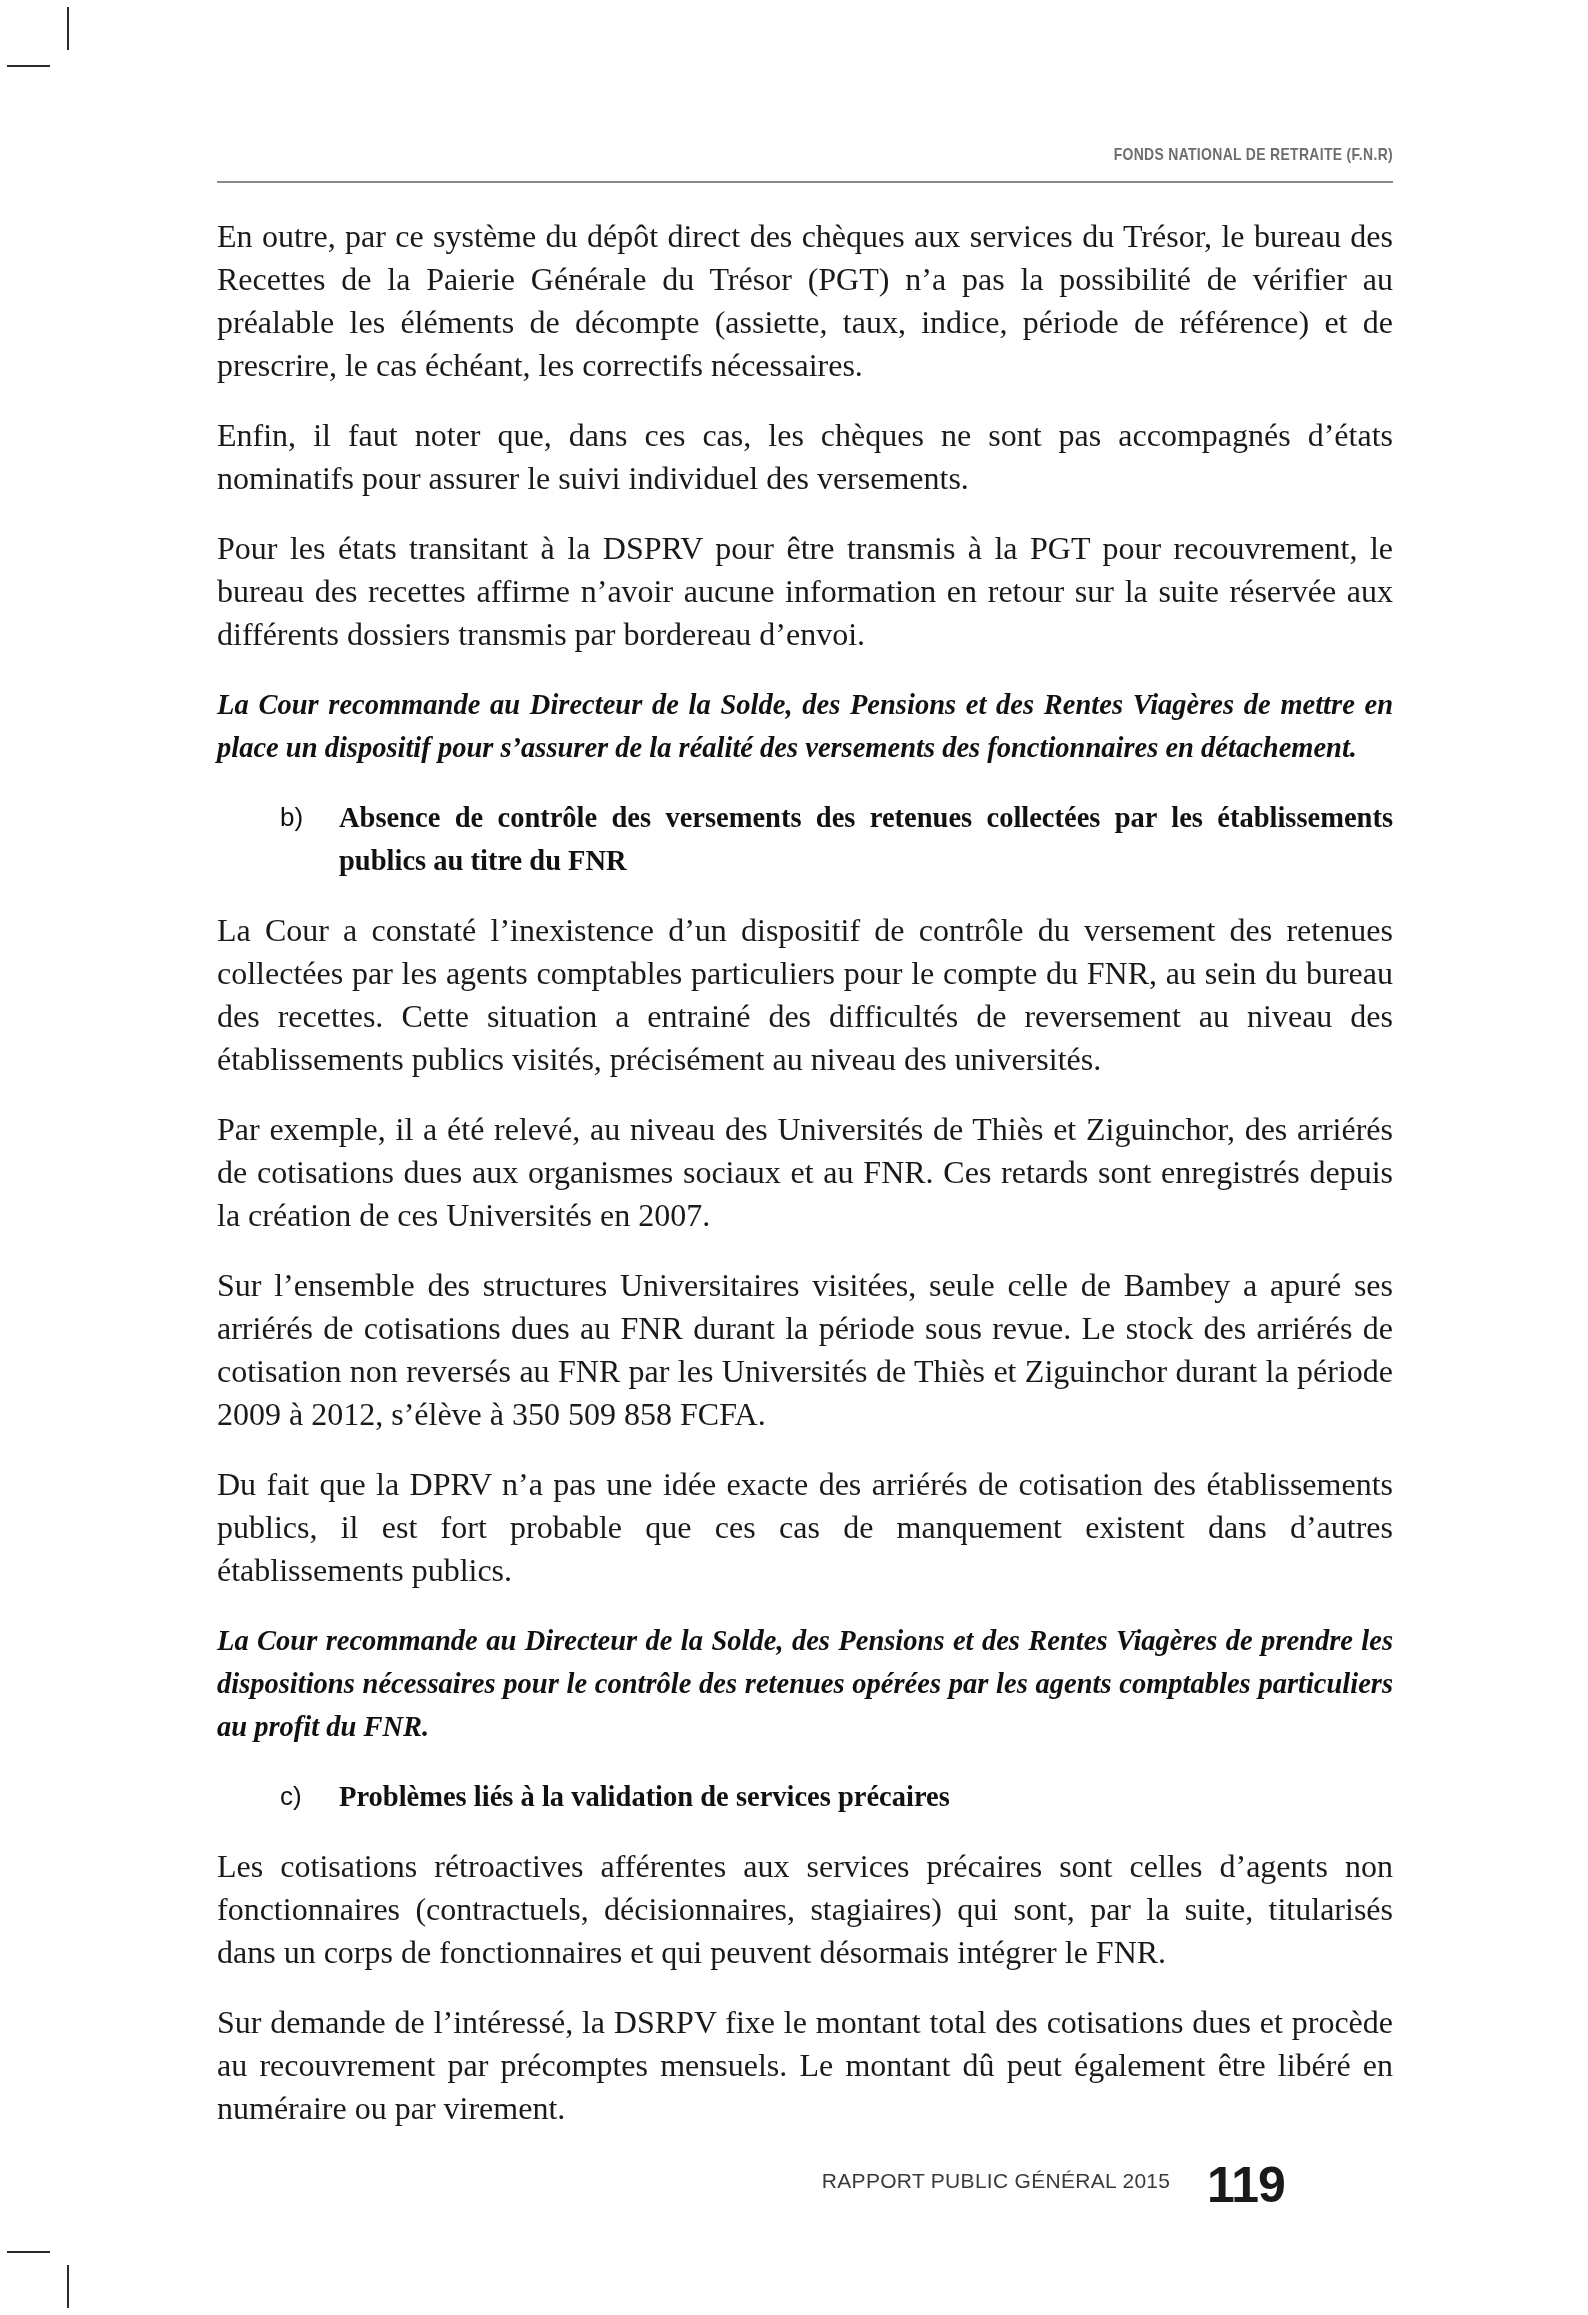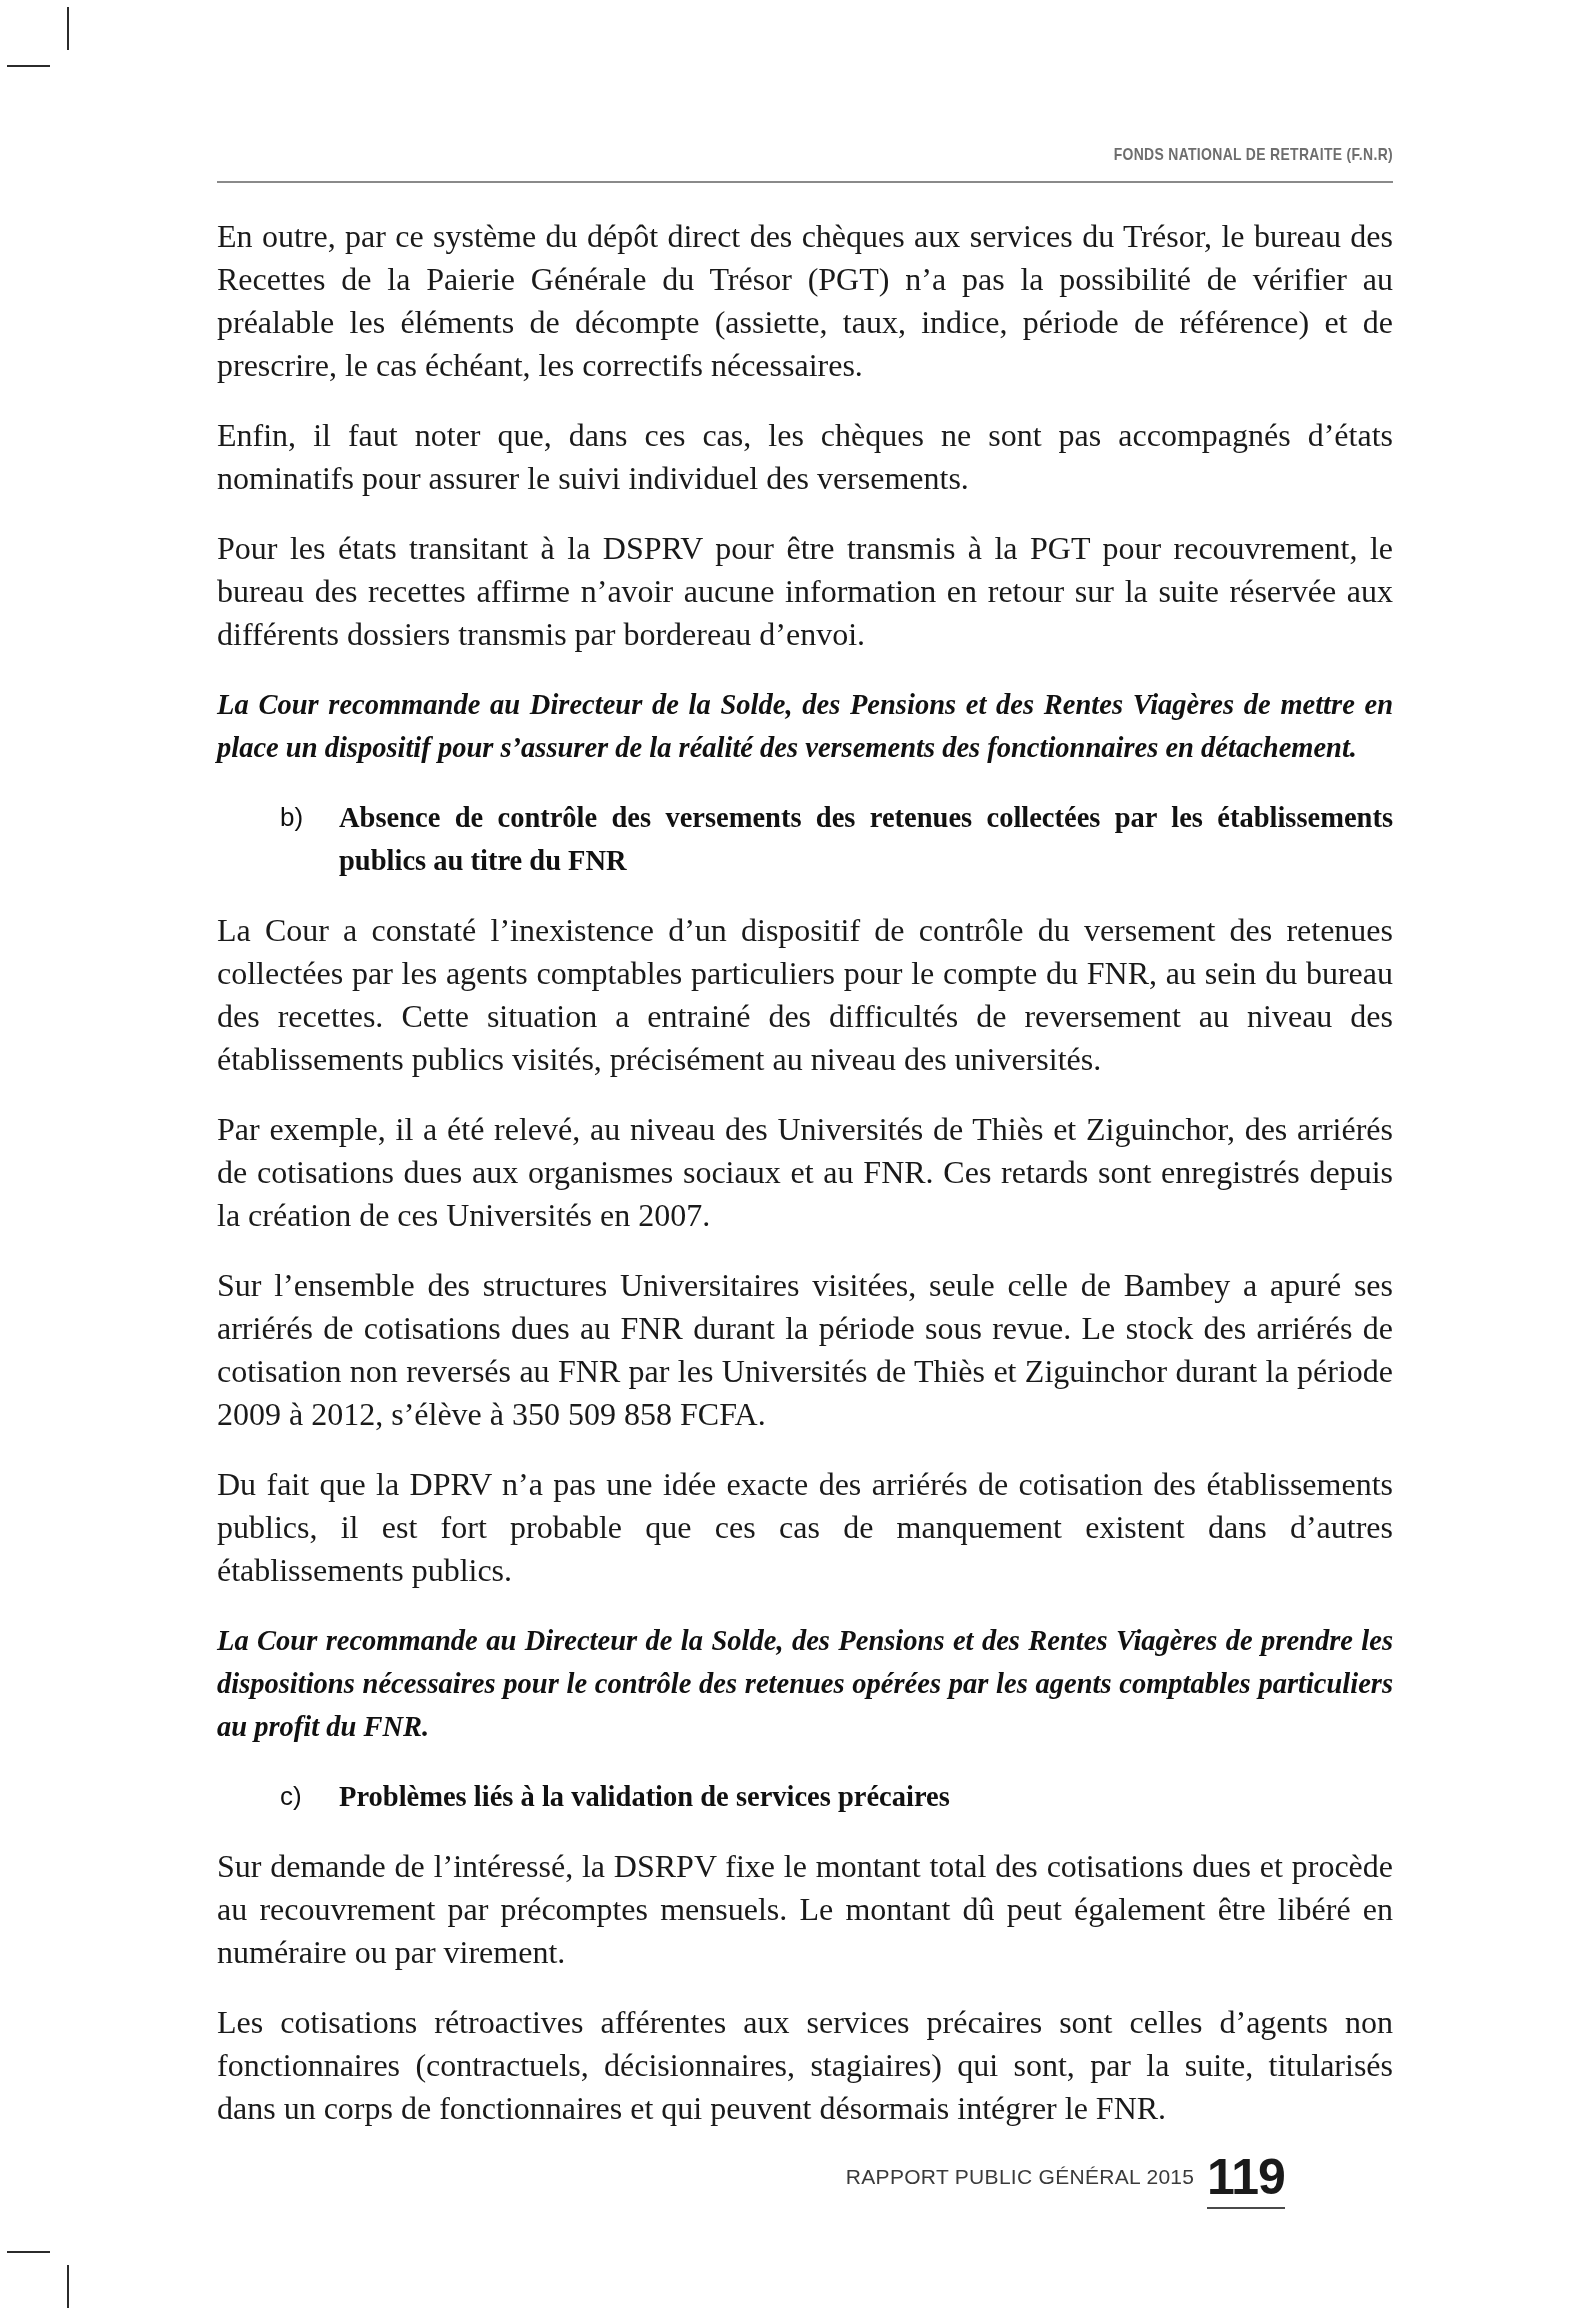--- a/index.html
+++ b/index.html
@@ -120,22 +120,23 @@
   .footer-label {
     font-family: "Liberation Sans", "DejaVu Sans", sans-serif;
     font-size: 21px;
     color: #3a3a3a;
     letter-spacing: 0.3px;
     padding-bottom: 9px;
     white-space: nowrap;
   }
   .folio-wrap {
     display: flex;
-    flex-direction: column;
+    flex-direction: row;
     align-items: stretch;
+    margin-left: 24px;
   }
   .folio-num {
     font-family: "Liberation Sans", "DejaVu Sans", sans-serif;
     font-size: 50px;
     font-weight: bold;
     line-height: 0.95;
     color: #1a1a1a;
     letter-spacing: -0.9px;
   }
   .folio-rule {
@@ -166,22 +167,22 @@
       <p class="body">Enfin, il faut noter que, dans ces cas, les chèques ne sont pas accompagnés d’états nominatifs pour assurer le suivi individuel des versements.</p>
       <p class="body">Pour les états transitant à la DSPRV pour être transmis à la PGT pour recouvrement, le bureau des recettes affirme n’avoir aucune information en retour sur la suite réservée aux différents dossiers transmis par bordereau d’envoi.</p>
       <p class="reco">La Cour recommande au Directeur de la Solde, des Pensions et des Rentes Viagères de mettre en place un dispositif pour s’assurer de la réalité des versements des fonctionnaires en détachement.</p>
       <div class="subhead"><span class="marker">b)</span><span>Absence de contrôle des versements des retenues collectées par les établissements publics au titre du FNR</span></div>
       <p class="body">La Cour a constaté l’inexistence d’un dispositif de contrôle du versement des retenues collectées par les agents comptables particuliers pour le compte du FNR, au sein du bureau des recettes. Cette situation a entrainé des difficultés de reversement au niveau des établissements publics visités, précisément au niveau des universités.</p>
       <p class="body">Par exemple, il a été relevé, au niveau des Universités de Thiès et Ziguinchor, des arriérés de cotisations dues aux organismes sociaux et au FNR. Ces retards sont enregistrés depuis la création de ces Universités en 2007.</p>
       <p class="body">Sur l’ensemble des structures Universitaires visitées, seule celle de Bambey a apuré ses arriérés de cotisations dues  au FNR durant la période sous revue. Le stock des arriérés de cotisation non reversés au FNR par les Universités de Thiès et Ziguinchor durant la période 2009 à 2012, s’élève à 350 509 858 FCFA.</p>
       <p class="body">Du fait que la DPRV n’a pas une idée exacte des arriérés de cotisation des établissements publics, il est fort probable que ces cas de manquement existent dans d’autres établissements publics.</p>
       <p class="reco">La Cour recommande au Directeur de la Solde, des Pensions et des Rentes Viagères de prendre les dispositions nécessaires pour le contrôle des retenues opérées par les agents comptables particuliers au profit du FNR.</p>
       <div class="subhead"><span class="marker">c)</span><span>Problèmes liés à la validation de services précaires</span></div>
+      <p class="body">Les cotisations rétroactives afférentes aux services précaires sont celles d’agents non fonctionnaires (contractuels, décisionnaires, stagiaires) qui sont, par la suite, titularisés dans un corps de fonctionnaires et qui peuvent désormais intégrer le FNR.</p>
       <p class="body">Sur demande de l’intéressé, la DSRPV fixe le montant total des cotisations dues et procède au recouvrement par précomptes mensuels. Le montant dû peut également être libéré en numéraire ou par virement.</p>
-      <p class="body">Les cotisations rétroactives afférentes aux services précaires sont celles d’agents non fonctionnaires (contractuels, décisionnaires, stagiaires) qui sont, par la suite, titularisés dans un corps de fonctionnaires et qui peuvent désormais intégrer le FNR.</p>
     </div>
 
   <div class="footer">
     <div class="footer-label">RAPPORT PUBLIC GÉNÉRAL 2015</div>
     <div class="folio-wrap">
       <div class="folio-num">119</div>
       <div class="folio-rule"></div>
     </div>
   </div>
 

